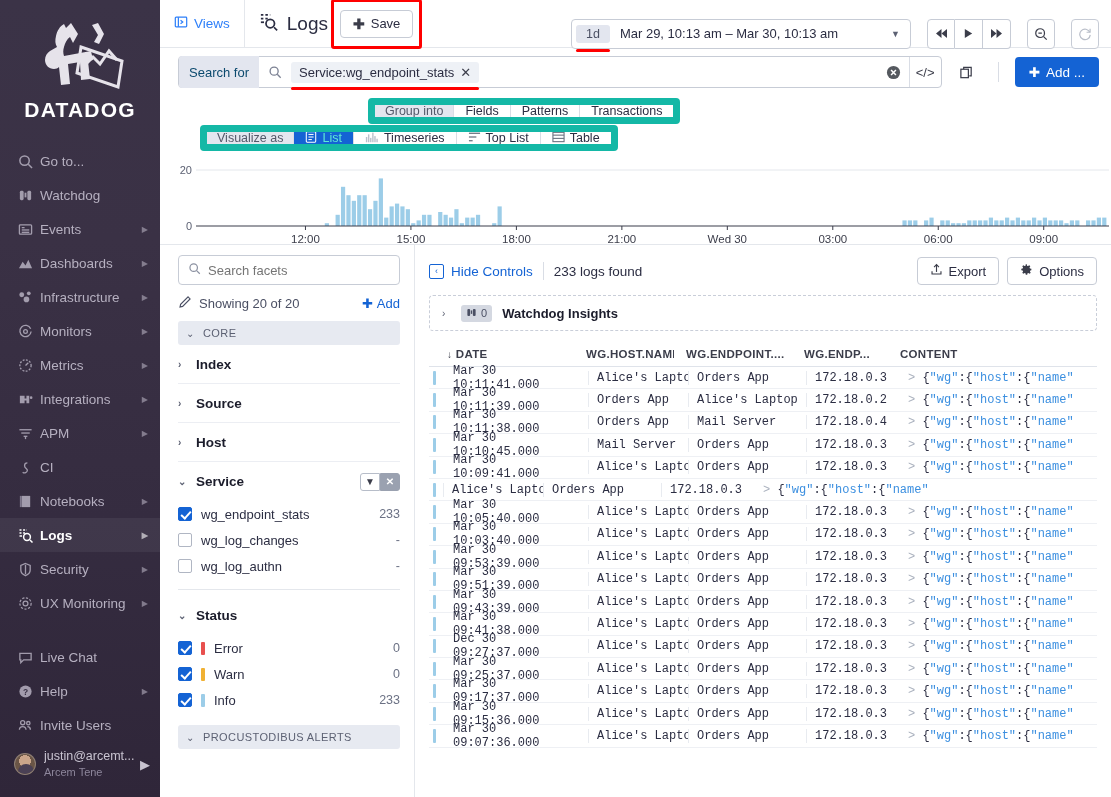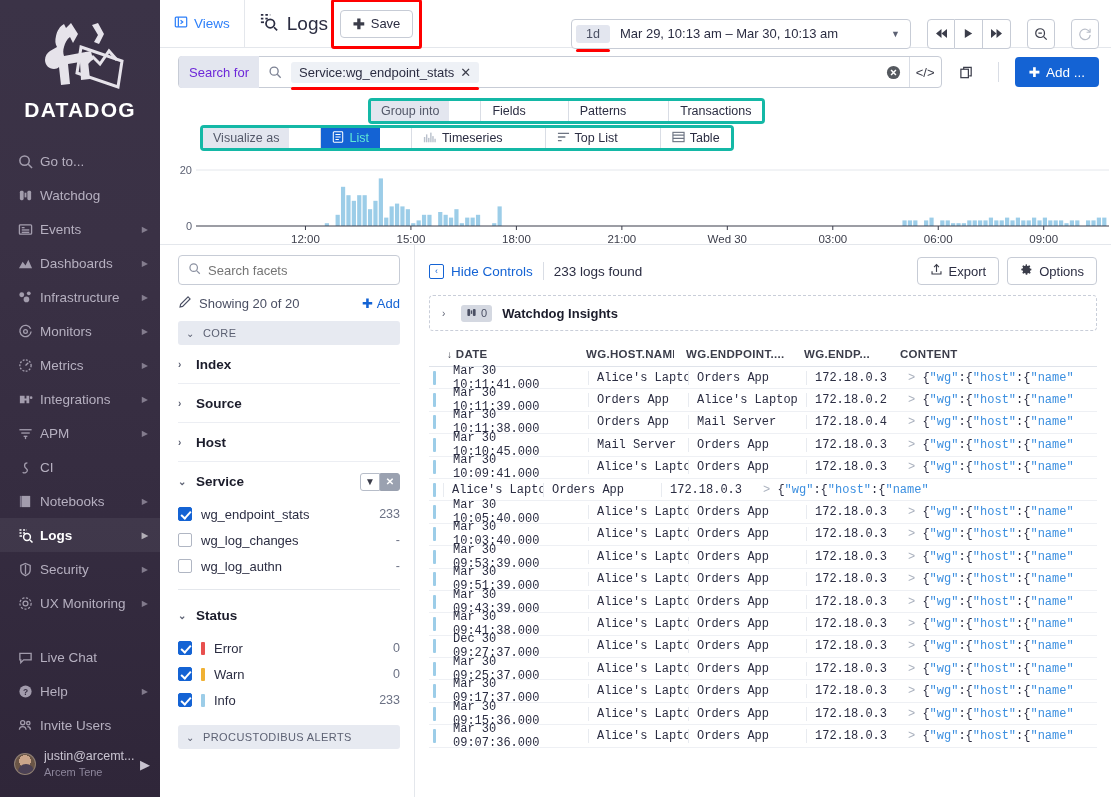--- a/index.html
+++ b/index.html
@@ -85,21 +85,21 @@
   .icon-btn.muted { color:#b9bec9; }
 
   
   .searchrow { display:flex; align-items:center; height:48px; padding:0 12px 0 18px; gap:10px; }
   .searchbox {
     flex:1; display:flex; align-items:center; height:32px;
     border:1px solid #c7ccd6; border-radius:4px; background:#fff; position:relative;
   }
   .search-for {
     height:32px; display:flex; align-items:center; padding:0 10px;
-    background:#e3e6ef; color:#6d28d9; font-size:13px; border-radius:3px 0 0 3px;
+    background:#e3e6ef; color:#0c4a6e; font-size:13px; border-radius:3px 0 0 3px;
   }
   .search-mag { padding:0 9px; color:#7b8193; display:flex; align-items:center;}
   .query-chip {
     position:relative; display:flex; align-items:center; gap:6px;
     background:#eef1f6; border-radius:3px; padding:3px 8px; font-size:13px; color:#2b2d42;
   }
   .query-chip .redline{position:absolute;left:0;right:0;bottom:-7px;height:3px;background:#ff0000;border-radius:2px;}
   .chip-x { color:#3b3d4a; font-size:13px; cursor:pointer; }
   .search-right { margin-left:auto; display:flex; align-items:center; height:100%; }
   .clear-x { width:30px; height:30px; display:flex; align-items:center; justify-content:center; cursor:pointer; }
@@ -110,21 +110,21 @@
   .copy-btn { width:30px; display:flex; align-items:center; justify-content:center; color:#3b3d4a; cursor:pointer; }
   .vsep { width:1px; height:20px; background:#d9dde5; margin:0 6px; }
   .add-btn {
     display:flex; align-items:center; gap:6px; height:30px; padding:0 14px;
     background:#1463d4; color:#fff; border:none; border-radius:4px; font-size:13.5px; cursor:pointer;
     font-family:inherit;
   }
 
   
   .ctrlrow { display:flex; align-items:center; padding-left:208px; height:30px; }
-  .seg { display:flex; border:3px solid #14b8a6; border-radius:4px; overflow:hidden; height:26px;gap:31px; }
+  .seg { display:flex; border:7px solid #14b8a6; border-radius:4px; overflow:hidden; height:26px; }
   .seg .lead { background:#e3e6ef; color:#535869; display:flex; align-items:center; padding:0 10px; font-size:12.5px; }
   .seg .opt {
     display:flex; align-items:center; gap:5px; padding:0 11px; font-size:12.5px;
     border-left:1px solid #d9dde5; background:#fff; color:#2b2d42; cursor:pointer;
   }
   .seg .opt.sel { background:#1463d4; color:#5eead4; }
   .ctrlrow2 { padding-bottom:6px;padding-left:40px; }
 
   
   .chart-wrap { height:82px; position:relative; margin:6px 16px 0 0; }

